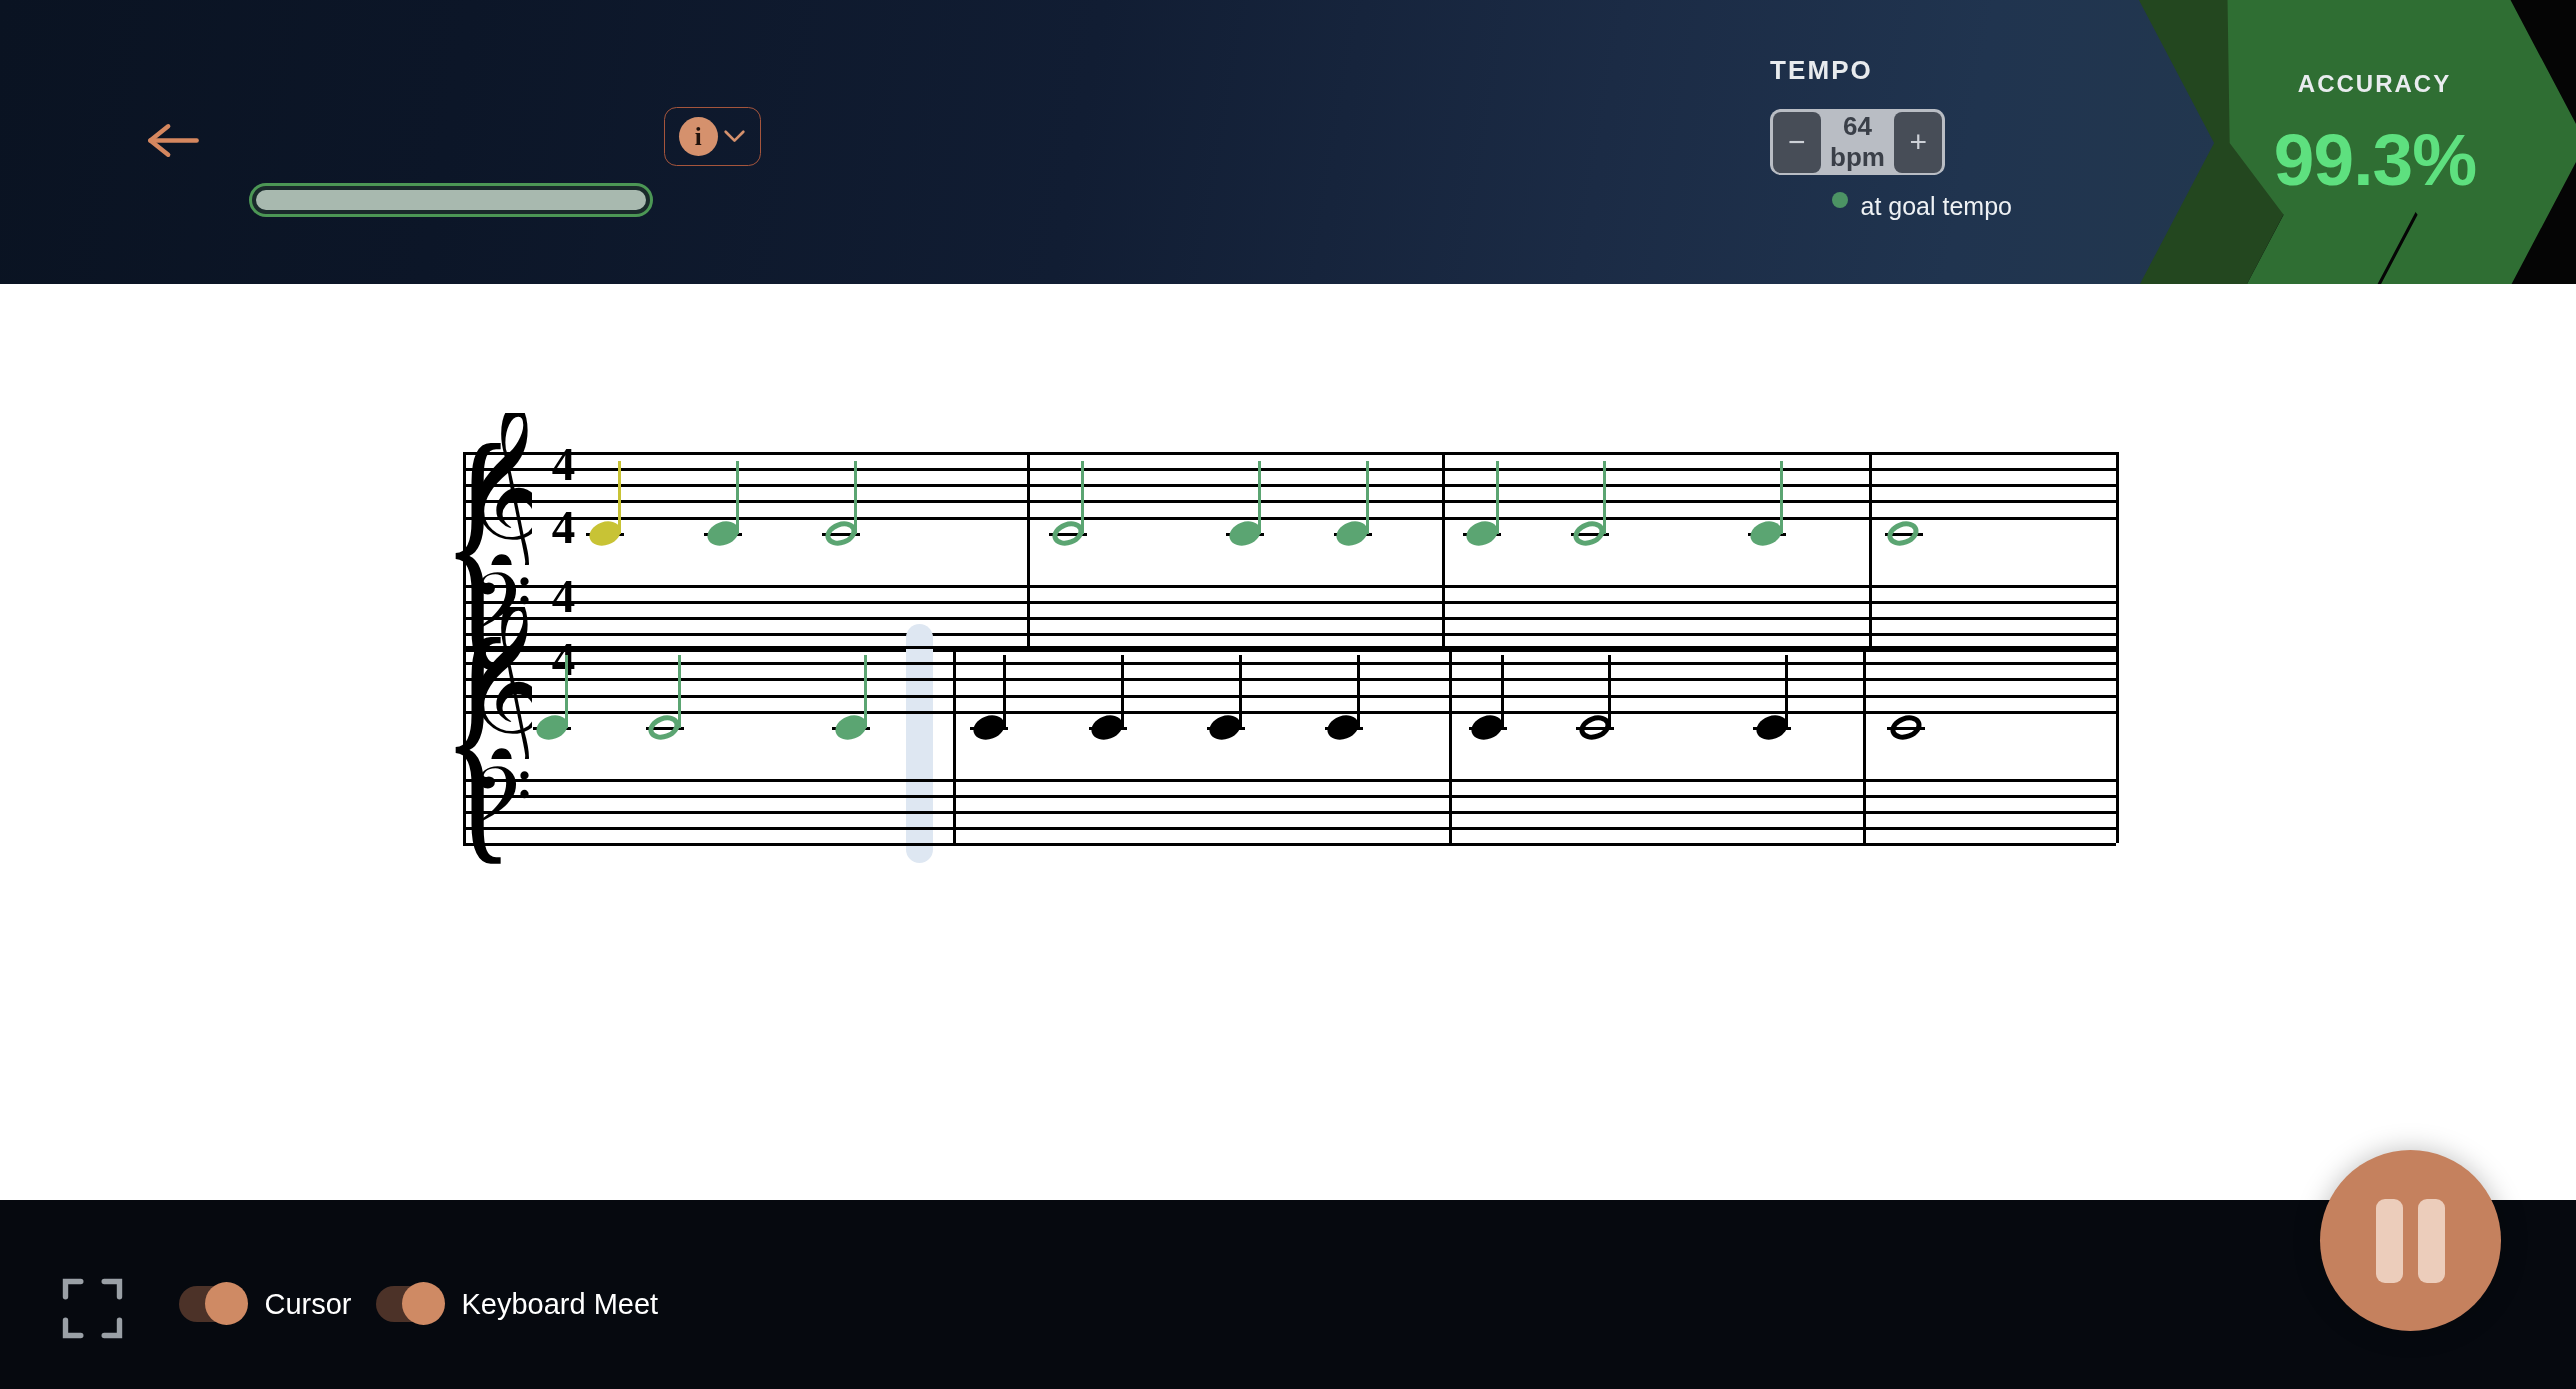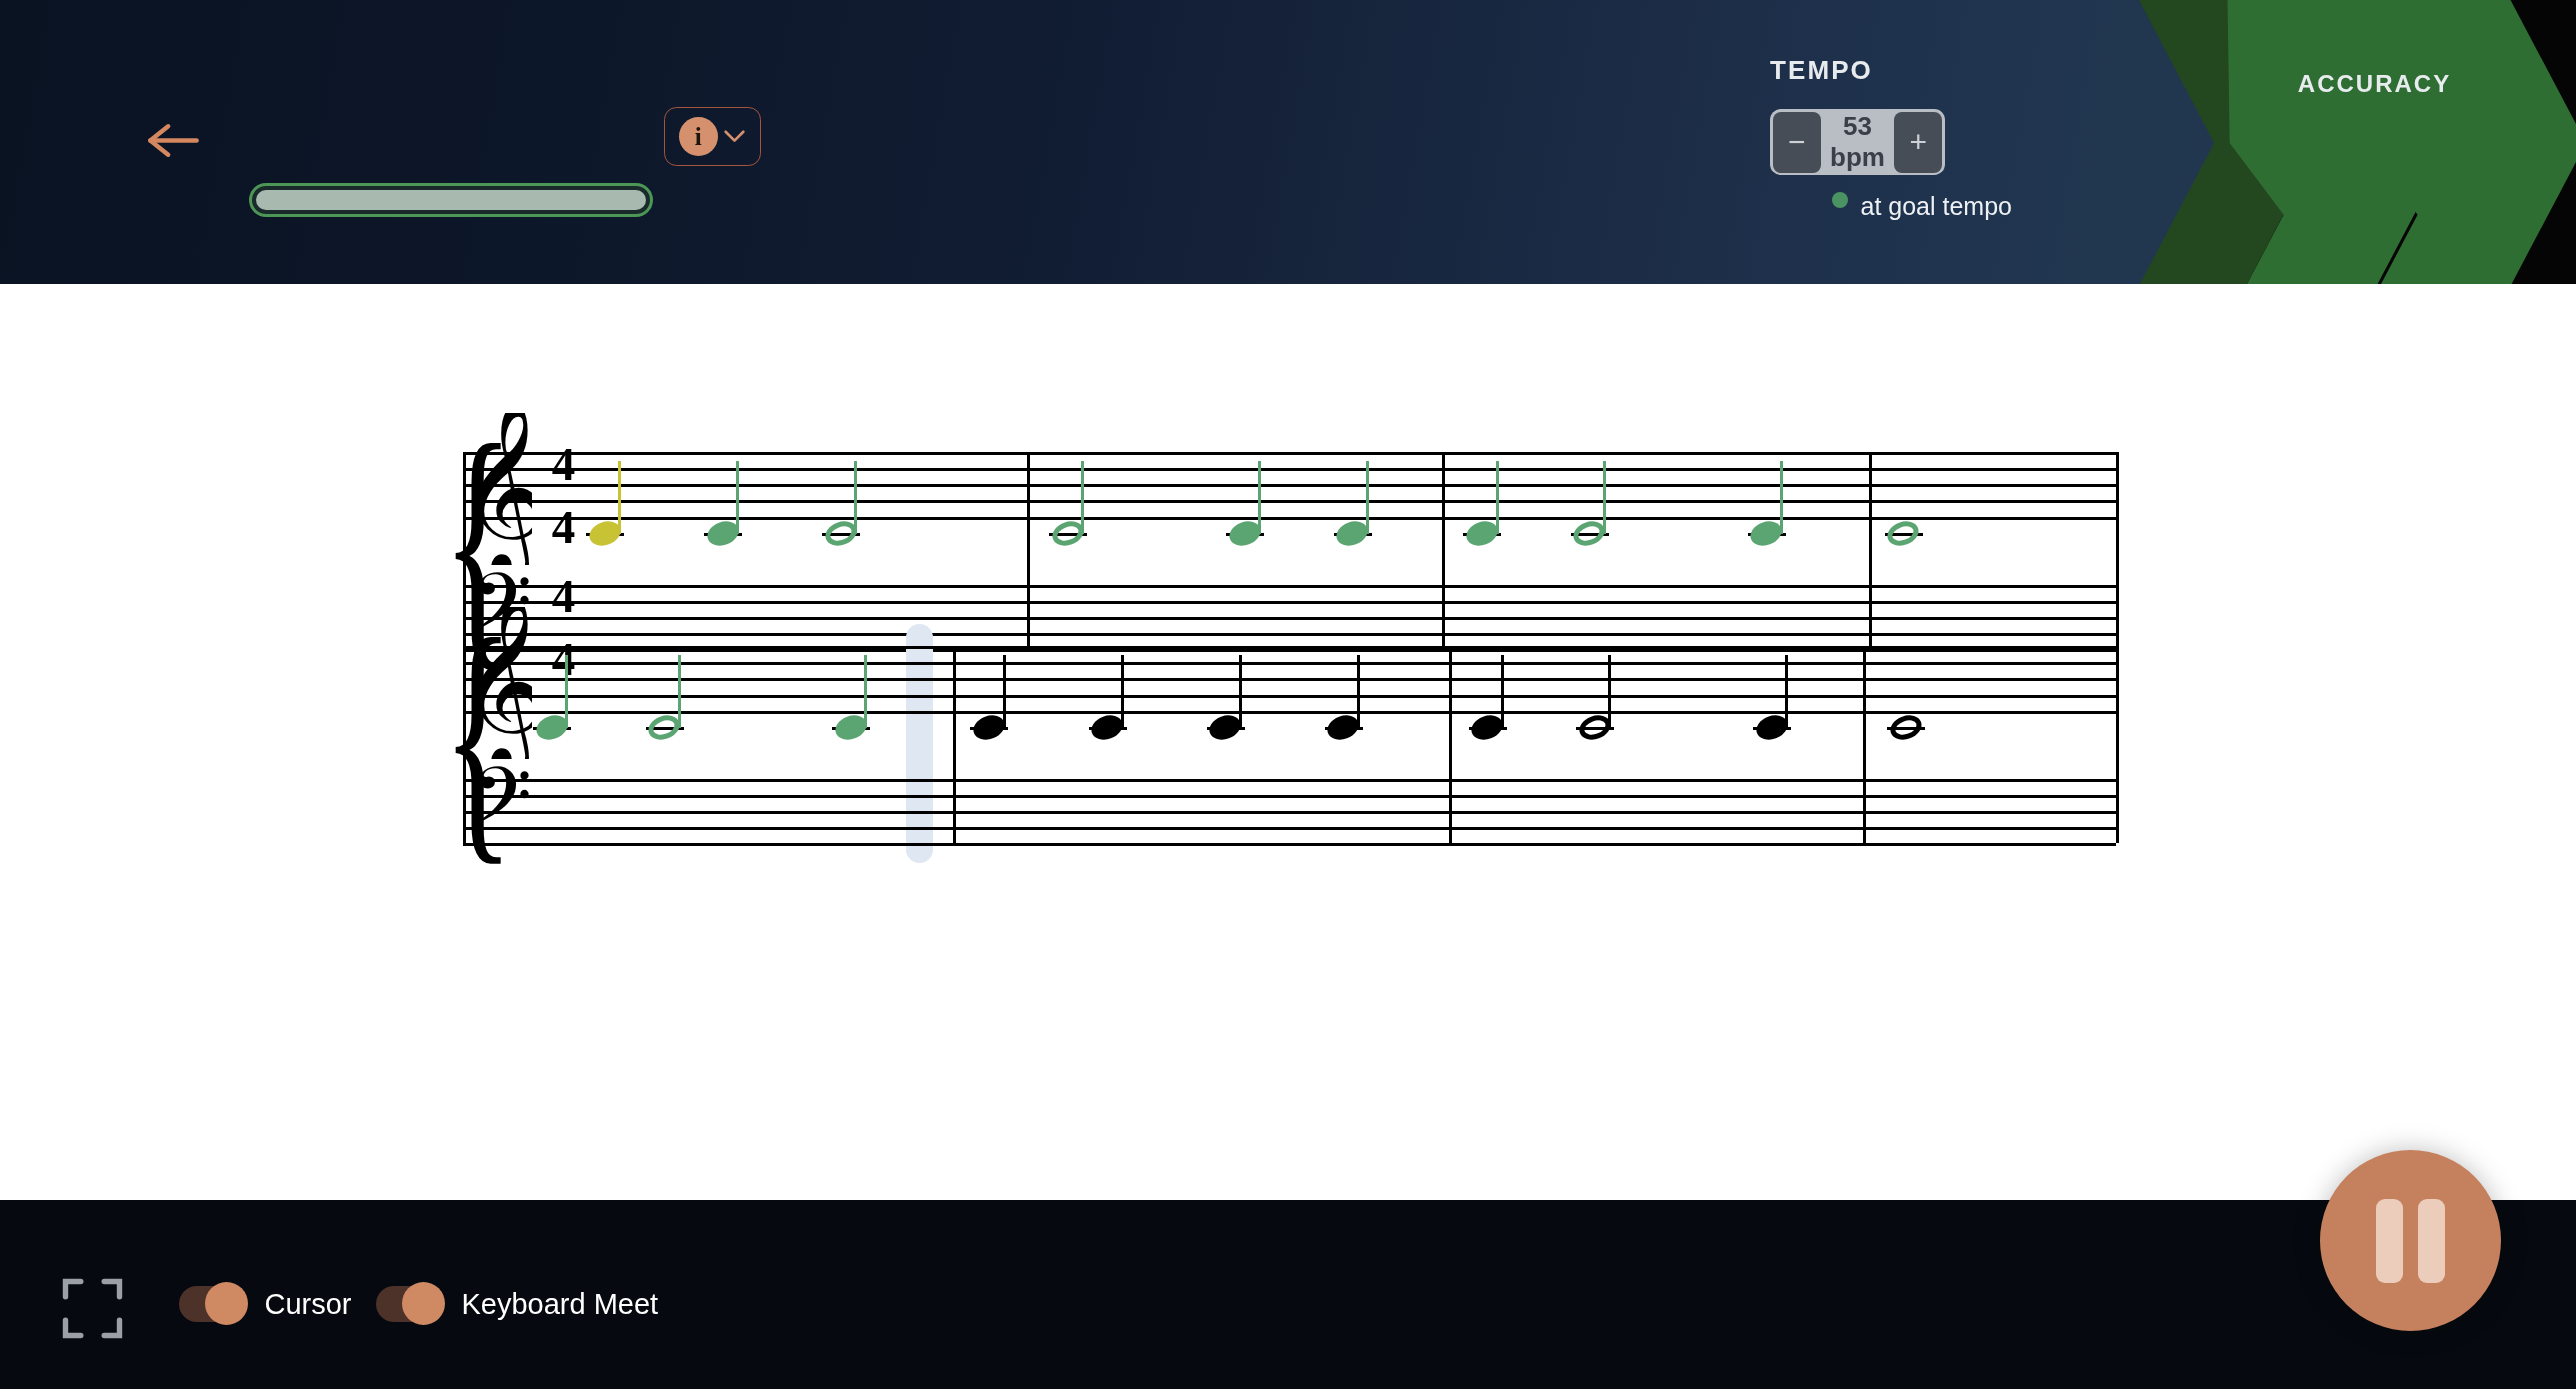--- a/index.html
+++ b/index.html
@@ -195,29 +195,30 @@
       </svg>
     </div>
 
     <div class="progress-outer">
       <div class="progress-fill" id="progress-fill" style="width: 100%;"></div>
     </div>
 
     <div class="tempo-label">TEMPO</div>
     <div class="tempo-stepper">
       <div class="tempo-btn">−</div>
-      <div class="tempo-value">53 bpm</div>
+      <div class="tempo-value">64 bpm</div>
       <div class="tempo-btn">+</div>
     </div>
     <div class="goal-row">
       <div class="goal-dot"></div>
       <div class="goal-text">at goal tempo</div>
     </div>
 
     <div class="accuracy-label">ACCURACY</div>
+    <div class="accuracy-value">99.3%</div>
   </div>
 
   <div class="score" id="score-area">
       <div class="system" style="left: 0px; top: 0px; width: 2576px; height: 917px;">
         <div class="staff-line" style="left: 463px; top: 168px; width: 1653px;"></div>
         <div class="staff-line" style="left: 463px; top: 301px; width: 1653px;"></div>
         <div class="staff-line" style="left: 463px; top: 184px; width: 1653px;"></div>
         <div class="staff-line" style="left: 463px; top: 317px; width: 1653px;"></div>
         <div class="staff-line" style="left: 463px; top: 200px; width: 1653px;"></div>
         <div class="staff-line" style="left: 463px; top: 333px; width: 1653px;"></div>

